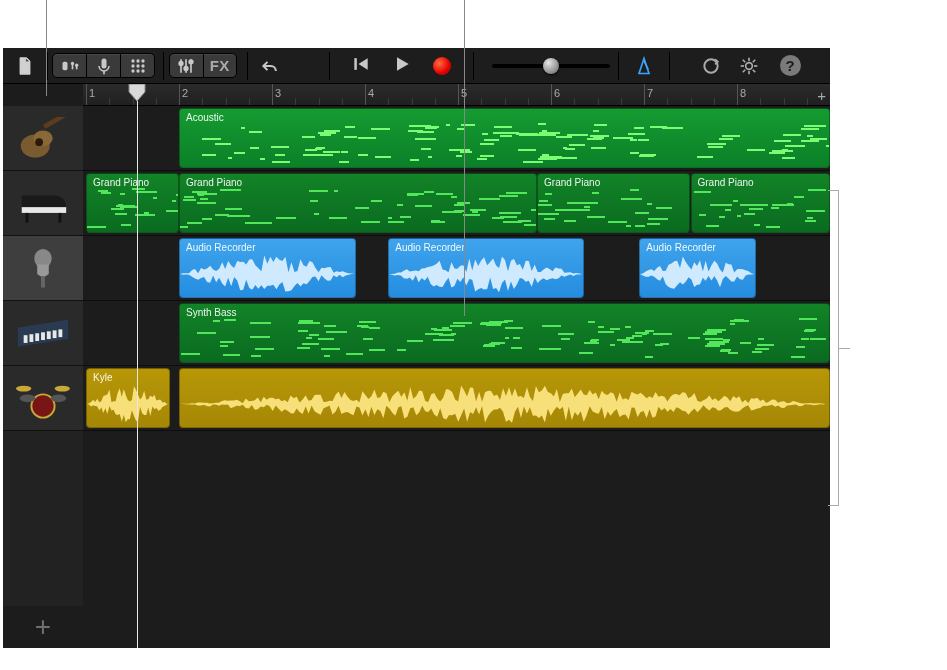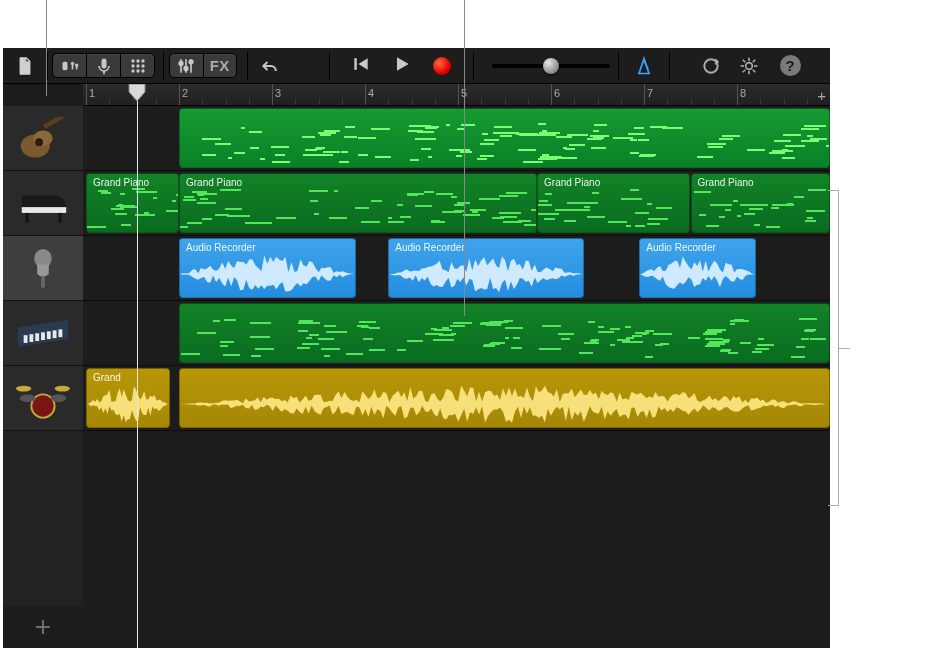--- a/index.html
+++ b/index.html
@@ -351,20 +351,21 @@
           </svg></div>
       </div>
     </div>
   <div class="sidebar-bottom">
     <span class="add-plus">+</span>
   </div>
 
   <div class="tracks-area" id="tracks-area">
       <div class="lane" style="top: 0px;">
         <div class="region green" style="left: 96px; width: 651px;">
+          <div class="region-label">Acoustic</div>
           <div class="midi-notes">
             <div style="left: 163.526px; width: 13.816px; top: 13.0074px;"></div>
             <div style="left: 620.942px; width: 17.7829px; top: 4.81565px;"></div>
             <div style="left: 588.601px; width: 16.7081px; top: 29.2581px;"></div>
             <div style="left: 337.754px; width: 18.0917px; top: 26.1682px;"></div>
             <div style="left: 139.649px; width: 11.4336px; top: 11.3791px;"></div>
             <div style="left: 265.538px; width: 4.2338px; top: 0.724391px;"></div>
             <div style="left: 335.669px; width: 21.9924px; top: 10.0372px;"></div>
             <div style="left: 621.294px; width: 18.2093px; top: 17.151px;"></div>
             <div style="left: 91.6613px; width: 18.3845px; top: 37.899px;"></div>
@@ -640,20 +641,21 @@
           <div class="region-label">Audio Recorder</div>
           <div class="audio-wave">
             <svg viewBox="0 0 116.24999999999991 44" preserveAspectRatio="none">
               <path d="M0 22 L0.0 22.0 L2.9 21.5 L5.8 19.5 L8.7 17.7 L11.6 17.1 L14.5 18.8 L17.4 15.5 L20.3 13.6 L23.2 18.8 L26.2 18.6 L29.1 12.3 L32.0 11.0 L34.9 8.6 L37.8 8.2 L40.7 15.7 L43.6 3.6 L46.5 9.4 L49.4 13.7 L52.3 17.3 L55.2 9.8 L58.1 13.5 L61.0 7.5 L63.9 19.4 L66.8 8.0 L69.7 19.4 L72.7 12.8 L75.6 8.0 L78.5 11.0 L81.4 17.3 L84.3 20.5 L87.2 10.3 L90.1 11.9 L93.0 12.1 L95.9 20.4 L98.8 17.1 L101.7 16.8 L104.6 17.0 L107.5 18.0 L110.4 19.2 L113.3 21.3 L116.2 22.0 L116.2 22.0 L113.3 22.6 L110.4 22.4 L107.5 23.5 L104.6 27.9 L101.7 27.5 L98.8 24.7 L95.9 29.8 L93.0 29.9 L90.1 26.6 L87.2 24.0 L84.3 27.3 L81.4 35.8 L78.5 28.9 L75.6 24.1 L72.7 28.9 L69.7 24.2 L66.8 29.1 L63.9 25.8 L61.0 33.0 L58.1 33.2 L55.2 35.7 L52.3 27.7 L49.4 25.4 L46.5 30.1 L43.6 33.0 L40.7 30.7 L37.8 33.8 L34.9 37.4 L32.0 36.8 L29.1 35.5 L26.2 32.7 L23.2 24.5 L20.3 29.2 L17.4 27.5 L14.5 24.8 L11.6 23.7 L8.7 25.0 L5.8 24.9 L2.9 23.5 L0.0 22.0 Z" fill="#cfe9ff"></path>
             </svg>
           </div>
         </div>
       </div>
       <div class="lane" style="top: 195px;">
         <div class="region green-dark" style="left: 96px; width: 651px;">
+          <div class="region-label">Synth Bass</div>
           <div class="midi-notes">
             <div style="left: 624.408px; width: 9.1287px; top: 12.4069px;"></div>
             <div style="left: 619.192px; width: 17.8039px; top: 0.432647px;"></div>
             <div style="left: 69.9697px; width: 19.9375px; top: 17.926px;"></div>
             <div style="left: 549.99px; width: 5.0294px; top: 4.72035px;"></div>
             <div style="left: 377.504px; width: 16.5796px; top: 14.6489px;"></div>
             <div style="left: 474.76px; width: 8.08819px; top: 25.5451px;"></div>
             <div style="left: 462.01px; width: 5.05509px; top: 15.2422px;"></div>
             <div style="left: 610.502px; width: 14.9803px; top: 37.5735px;"></div>
             <div style="left: 540.488px; width: 9.36389px; top: 32.3725px;"></div>
@@ -754,21 +756,21 @@
             <div style="left: 254.462px; width: 17.8025px; top: 11.1612px;"></div>
             <div style="left: 39.7805px; width: 14.1861px; top: 22.849px;"></div>
             <div style="left: 528.843px; width: 20.528px; top: 22.8378px;"></div>
             <div style="left: 39.8977px; width: 8.32824px; top: 26.9608px;"></div>
             <div style="left: 146.196px; width: 21.0868px; top: 13.0514px;"></div>
           </div>
         </div>
       </div>
       <div class="lane" style="top: 260px;">
         <div class="region yellow" style="left: 3px; width: 83.7px;">
-          <div class="region-label">Grand</div>
+          <div class="region-label">Kyle</div>
           <div class="audio-wave">
             <svg viewBox="0 0 83.69999999999999 44" preserveAspectRatio="none">
               <path d="M0 22 L0.0 22.0 L2.1 21.2 L4.2 20.0 L6.3 17.5 L8.4 19.9 L10.5 16.6 L12.6 20.1 L14.6 19.0 L16.7 13.8 L18.8 12.9 L20.9 12.0 L23.0 6.9 L25.1 20.2 L27.2 19.0 L29.3 19.1 L31.4 10.5 L33.5 5.5 L35.6 14.7 L37.7 6.2 L39.8 12.9 L41.8 17.7 L43.9 19.4 L46.0 17.7 L48.1 3.5 L50.2 7.1 L52.3 12.3 L54.4 17.4 L56.5 14.6 L58.6 8.1 L60.7 17.2 L62.8 16.9 L64.9 13.0 L67.0 15.0 L69.1 12.3 L71.1 18.4 L73.2 17.6 L75.3 17.5 L77.4 20.4 L79.5 20.0 L81.6 21.8 L83.7 22.0 L83.7 22.0 L81.6 22.6 L79.5 24.2 L77.4 25.0 L75.3 28.1 L73.2 29.2 L71.1 26.3 L69.1 27.5 L67.0 24.7 L64.9 34.5 L62.8 25.7 L60.7 33.4 L58.6 33.4 L56.5 31.7 L54.4 24.9 L52.3 39.8 L50.2 39.6 L48.1 34.7 L46.0 28.5 L43.9 38.0 L41.8 37.7 L39.8 41.2 L37.7 33.4 L35.6 40.4 L33.5 32.4 L31.4 33.5 L29.3 32.7 L27.2 28.0 L25.1 28.8 L23.0 24.0 L20.9 32.6 L18.8 26.4 L16.7 31.5 L14.6 25.4 L12.6 28.9 L10.5 24.3 L8.4 24.2 L6.3 23.2 L4.2 24.5 L2.1 22.5 L0.0 22.0 Z" fill="#f7e07a"></path>
             </svg>
           </div>
         </div>
         <div class="region yellow" style="left: 96px; width: 651px;">
           <div class="audio-wave">
             <svg viewBox="0 0 651 44" preserveAspectRatio="none">
               <path d="M0 22 L0.0 22.0 L3.0 21.8 L6.0 21.8 L9.0 21.7 L12.0 21.2 L15.0 21.4 L18.0 20.4 L21.0 20.5 L24.0 20.7 L27.0 20.6 L30.0 21.5 L33.0 21.2 L36.0 20.6 L39.0 20.6 L42.0 18.8 L45.0 18.0 L48.0 18.5 L51.0 18.3 L54.0 18.3 L57.0 17.6 L60.0 19.0 L63.0 21.2 L66.0 16.3 L69.0 19.0 L72.0 18.9 L75.0 18.2 L78.0 15.1 L81.0 20.2 L84.0 14.4 L87.0 17.5 L90.0 15.5 L93.0 15.4 L96.0 17.0 L99.0 16.3 L102.0 19.1 L105.0 17.8 L108.0 20.2 L111.0 13.0 L114.0 16.1 L117.0 14.5 L120.0 20.4 L123.0 17.4 L126.0 13.1 L129.0 18.7 L132.0 17.7 L135.0 12.6 L138.0 12.4 L141.0 12.2 L144.0 19.9 L147.0 19.6 L150.0 18.7 L153.0 18.8 L156.0 12.5 L159.0 9.0 L162.0 15.6 L165.0 9.5 L168.0 14.3 L171.0 17.7 L174.0 18.9 L177.0 17.6 L180.0 20.1 L183.0 8.7 L186.0 12.6 L189.0 16.7 L192.0 13.9 L195.0 6.9 L198.0 15.6 L201.0 14.9 L204.0 9.2 L207.0 10.7 L210.0 20.2 L213.0 14.0 L216.0 10.7 L219.0 8.1 L222.0 14.6 L225.0 9.6 L228.0 18.6 L231.0 4.1 L234.0 16.5 L237.0 13.7 L240.0 7.9 L243.0 8.7 L246.0 18.9 L249.0 19.9 L252.0 11.8 L255.0 10.6 L258.0 16.2 L261.0 19.4 L264.0 15.5 L267.0 6.2 L270.0 7.0 L273.0 9.5 L276.0 17.4 L279.0 19.3 L282.0 2.5 L285.0 7.8 L288.0 14.1 L291.0 4.7 L294.0 5.0 L297.0 19.3 L300.0 9.1 L303.0 19.6 L306.0 9.7 L309.0 8.0 L312.0 8.5 L315.0 13.5 L318.0 12.1 L321.0 17.9 L324.0 5.4 L327.0 13.7 L330.0 4.4 L333.0 13.9 L336.0 5.4 L339.0 14.4 L342.0 13.5 L345.0 15.6 L348.0 4.5 L351.0 14.6 L354.0 18.8 L357.0 3.2 L360.0 9.8 L363.0 7.8 L366.0 3.0 L369.0 9.5 L372.0 10.7 L375.0 14.1 L378.0 6.4 L381.0 19.8 L384.0 11.5 L387.0 10.7 L390.0 10.7 L393.0 5.7 L396.0 14.9 L399.0 10.9 L402.0 6.7 L405.0 12.0 L408.0 12.9 L411.0 7.3 L414.0 12.1 L417.0 9.9 L420.0 16.9 L423.0 8.2 L426.0 11.6 L429.0 12.6 L432.0 9.7 L435.0 11.1 L438.0 19.6 L441.0 10.0 L444.0 17.4 L447.0 15.9 L450.0 17.8 L453.0 9.1 L456.0 10.9 L459.0 12.0 L462.0 10.1 L465.0 12.9 L468.0 15.9 L471.0 13.8 L474.0 15.6 L477.0 9.5 L480.0 14.3 L483.0 13.4 L486.0 14.4 L489.0 19.5 L492.0 14.3 L495.0 11.8 L498.0 11.4 L501.0 12.8 L504.0 9.6 L507.0 10.3 L510.0 16.0 L513.0 14.1 L516.0 10.6 L519.0 18.6 L522.0 20.0 L525.0 18.2 L528.0 16.5 L531.0 13.0 L534.0 17.9 L537.0 16.0 L540.0 19.1 L543.0 16.5 L546.0 13.3 L549.0 15.3 L552.0 19.1 L555.0 13.5 L558.0 16.1 L561.0 13.9 L564.0 20.4 L567.0 17.5 L570.0 20.9 L573.0 16.0 L576.0 16.5 L579.0 15.5 L582.0 18.8 L585.0 17.4 L588.0 21.0 L591.0 19.3 L594.0 17.4 L597.0 17.6 L600.0 20.7 L603.0 19.3 L606.0 19.1 L609.0 21.1 L612.0 20.8 L615.0 18.8 L618.0 19.7 L621.0 20.7 L624.0 21.5 L627.0 21.1 L630.0 21.2 L633.0 21.0 L636.0 21.4 L639.0 21.3 L642.0 21.3 L645.0 21.8 L648.0 21.9 L651.0 22.0 L651.0 22.0 L648.0 22.1 L645.0 22.6 L642.0 22.3 L639.0 22.9 L636.0 23.2 L633.0 22.5 L630.0 22.5 L627.0 22.3 L624.0 24.0 L621.0 24.4 L618.0 22.6 L615.0 22.8 L612.0 23.3 L609.0 23.6 L606.0 26.1 L603.0 26.0 L600.0 23.5 L597.0 25.0 L594.0 22.8 L591.0 23.5 L588.0 24.2 L585.0 23.9 L582.0 26.2 L579.0 26.8 L576.0 28.0 L573.0 28.8 L570.0 23.2 L567.0 24.5 L564.0 26.7 L561.0 29.7 L558.0 30.1 L555.0 29.7 L552.0 27.9 L549.0 25.1 L546.0 25.7 L543.0 28.2 L540.0 29.2 L537.0 26.2 L534.0 25.4 L531.0 28.9 L528.0 26.4 L525.0 23.3 L522.0 27.6 L519.0 30.7 L516.0 26.7 L513.0 29.7 L510.0 33.2 L507.0 29.7 L504.0 29.1 L501.0 26.6 L498.0 25.3 L495.0 30.3 L492.0 27.3 L489.0 30.2 L486.0 26.2 L483.0 28.7 L480.0 24.9 L477.0 35.1 L474.0 36.5 L471.0 27.5 L468.0 36.6 L465.0 29.3 L462.0 30.5 L459.0 35.6 L456.0 25.8 L453.0 25.6 L450.0 38.2 L447.0 33.0 L444.0 33.4 L441.0 35.7 L438.0 27.2 L435.0 30.2 L432.0 34.3 L429.0 29.8 L426.0 38.0 L423.0 24.8 L420.0 32.1 L417.0 31.5 L414.0 29.8 L411.0 24.3 L408.0 33.4 L405.0 40.5 L402.0 29.6 L399.0 34.4 L396.0 30.3 L393.0 38.9 L390.0 24.5 L387.0 39.8 L384.0 24.9 L381.0 27.7 L378.0 24.8 L375.0 28.9 L372.0 34.3 L369.0 27.1 L366.0 41.3 L363.0 34.1 L360.0 36.6 L357.0 34.0 L354.0 34.4 L351.0 25.5 L348.0 32.1 L345.0 24.6 L342.0 36.6 L339.0 25.0 L336.0 30.2 L333.0 41.7 L330.0 38.4 L327.0 40.7 L324.0 30.2 L321.0 25.8 L318.0 27.7 L315.0 27.7 L312.0 30.5 L309.0 34.6 L306.0 41.5 L303.0 24.3 L300.0 33.0 L297.0 25.5 L294.0 32.4 L291.0 30.3 L288.0 40.6 L285.0 26.6 L282.0 34.0 L279.0 40.7 L276.0 32.1 L273.0 33.7 L270.0 33.5 L267.0 38.3 L264.0 36.6 L261.0 26.5 L258.0 35.3 L255.0 32.9 L252.0 26.6 L249.0 30.4 L246.0 29.6 L243.0 23.9 L240.0 30.7 L237.0 33.7 L234.0 25.3 L231.0 26.4 L228.0 35.3 L225.0 37.2 L222.0 24.4 L219.0 25.4 L216.0 34.3 L213.0 31.1 L210.0 26.6 L207.0 23.8 L204.0 36.9 L201.0 29.3 L198.0 27.4 L195.0 33.5 L192.0 25.0 L189.0 35.5 L186.0 27.4 L183.0 34.1 L180.0 25.7 L177.0 24.7 L174.0 33.9 L171.0 32.1 L168.0 30.5 L165.0 30.8 L162.0 32.5 L159.0 23.9 L156.0 30.2 L153.0 32.9 L150.0 23.6 L147.0 25.1 L144.0 26.4 L141.0 33.2 L138.0 31.8 L135.0 29.6 L132.0 23.7 L129.0 31.9 L126.0 24.7 L123.0 32.5 L120.0 30.5 L117.0 26.7 L114.0 32.0 L111.0 31.7 L108.0 29.1 L105.0 27.6 L102.0 30.1 L99.0 26.9 L96.0 23.5 L93.0 29.4 L90.0 24.4 L87.0 22.8 L84.0 25.3 L81.0 24.5 L78.0 27.6 L75.0 28.0 L72.0 23.0 L69.0 26.7 L66.0 26.3 L63.0 22.7 L60.0 24.0 L57.0 23.8 L54.0 25.1 L51.0 26.5 L48.0 22.6 L45.0 22.8 L42.0 22.5 L39.0 23.9 L36.0 22.5 L33.0 22.4 L30.0 24.5 L27.0 24.2 L24.0 22.9 L21.0 23.5 L18.0 23.5 L15.0 22.6 L12.0 22.6 L9.0 22.5 L6.0 22.3 L3.0 22.1 L0.0 22.0 Z" fill="#f7e07a"></path>

